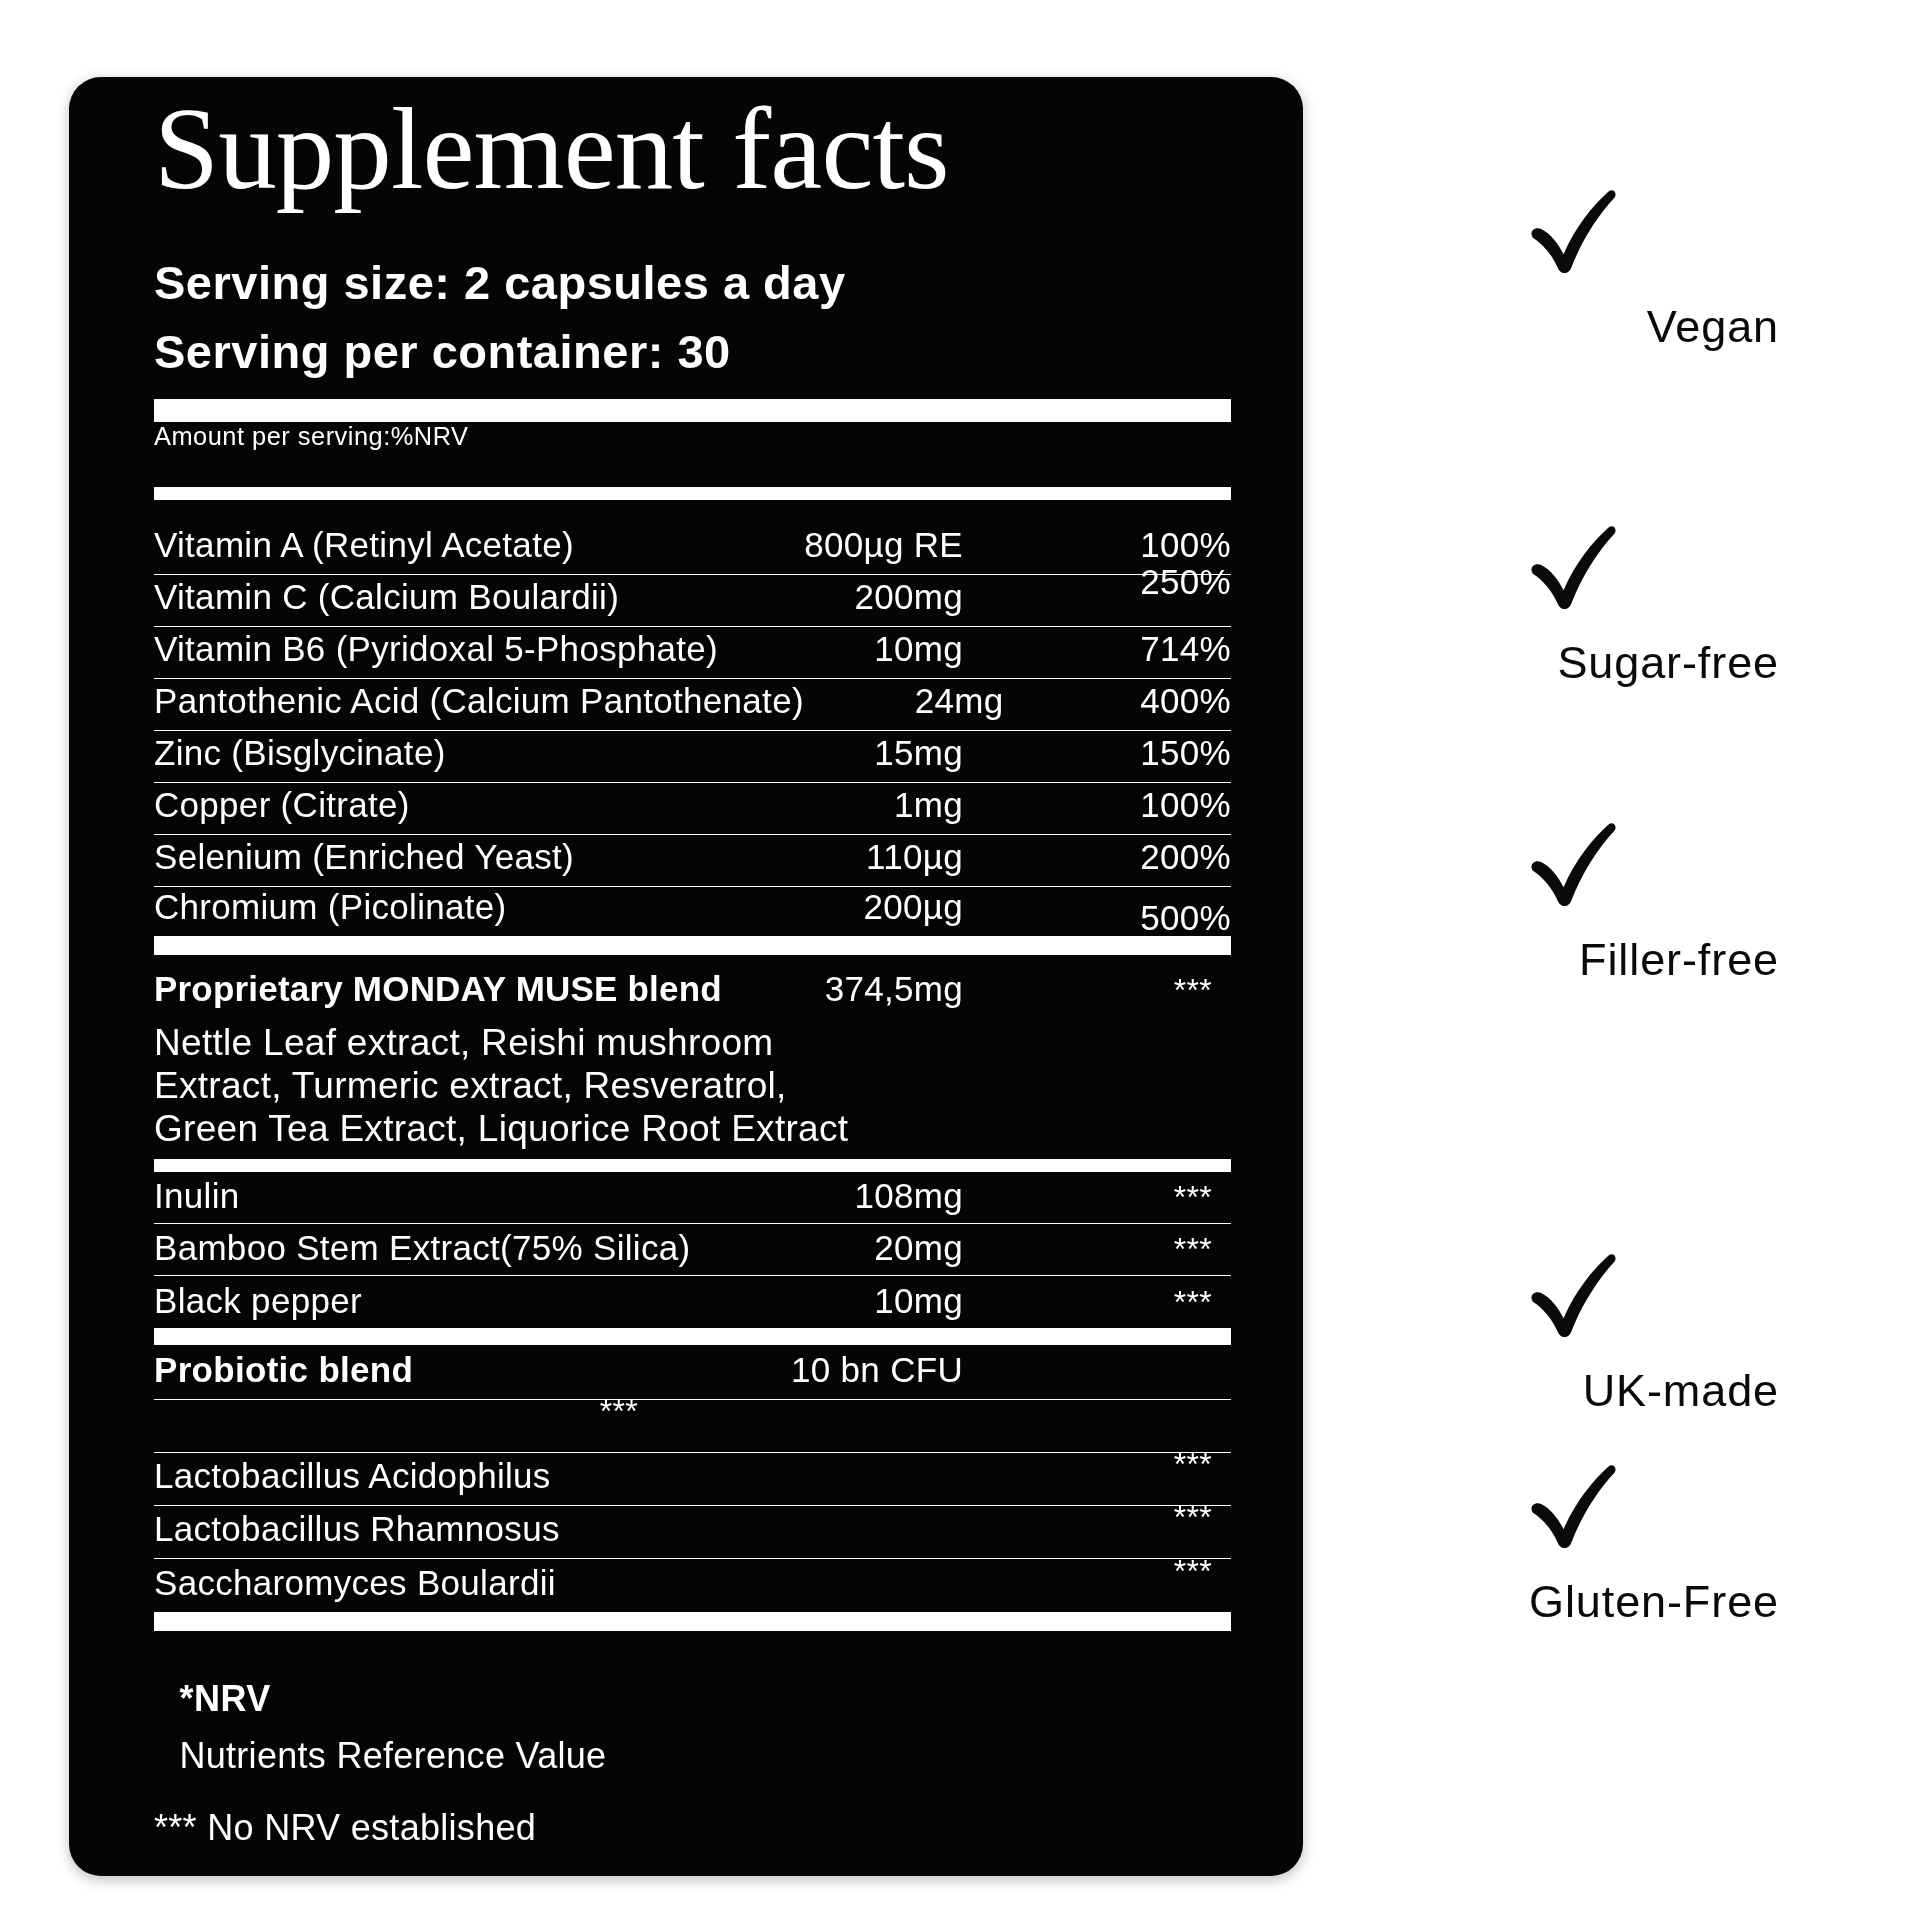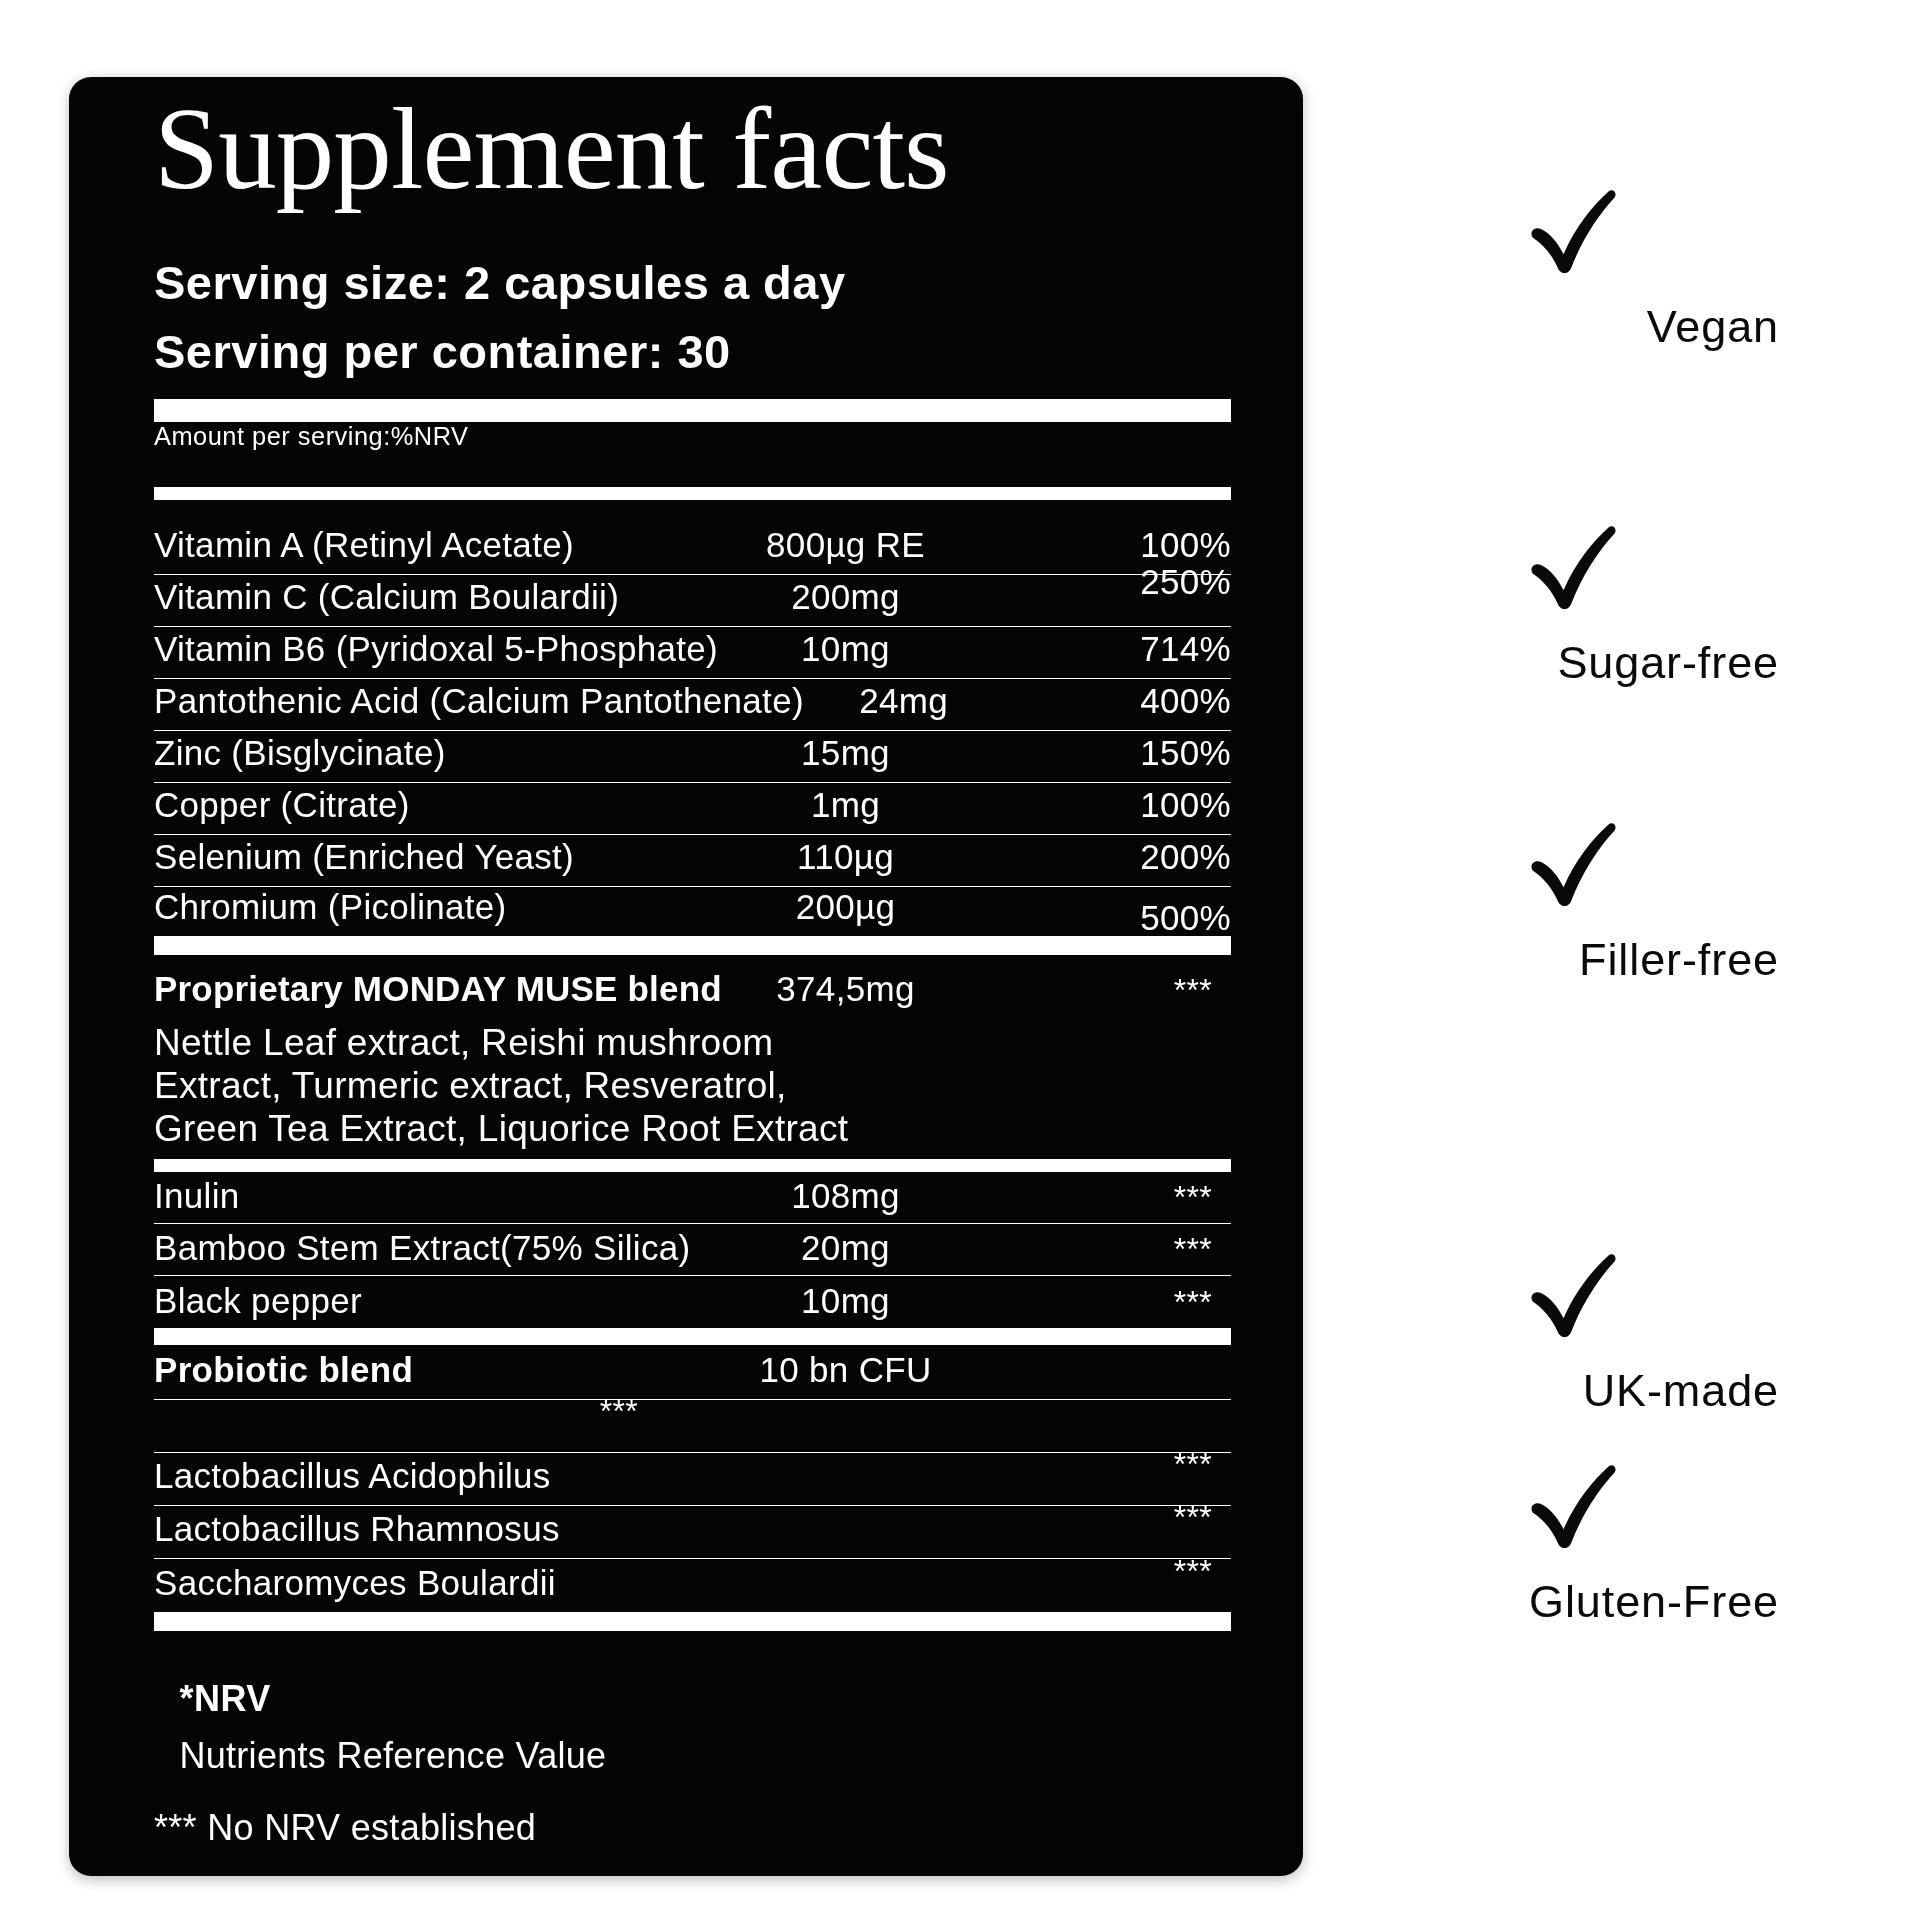--- a/index.html
+++ b/index.html
@@ -11,21 +11,21 @@
     --serif:"Liberation Serif","DejaVu Serif",serif;
   }
   *{margin:0;padding:0;box-sizing:border-box}
   html,body{width:1928px;height:1928px;background:var(--bg);overflow:hidden}
   body{font-family:var(--sans);position:relative}
 
   
   .panel{
     position:absolute;left:69px;top:77px;width:1234px;height:1799px;
     background:var(--panel-bg);color:var(--panel-text);
-    border-radius:22px;
+    border-radius:32px;
     padding:0 72px 0 85px;
     box-shadow:0 3.8px 13px rgba(0,0,0,.25);
   }
   .title{
     font-family:var(--serif);
     font-size:117px;line-height:1;letter-spacing:-0.9px;
     margin-top:13px;font-weight:400;
   }
   .serving{margin-top:41px;font-size:47px;line-height:69px;font-weight:700;letter-spacing:0.5px}
 
@@ -35,21 +35,21 @@
   .bar-3{height:19px}
   .bar-4{height:13px}
   .bar-5{height:17px}
   .bar-6{height:19px}
 
   .header-row{height:65px;display:flex;align-items:flex-start;padding-bottom:15px;font-size:25.4px;letter-spacing:0.5px}
   .header-row .nrv{padding-right:23.5px}
 
   .row{display:flex;align-items:flex-end;font-size:35px;font-weight:300;letter-spacing:0.3px}
   .row .name{flex:1 1 auto;white-space:nowrap}
-  .row .amount{width:235px;text-align:center;white-space:nowrap}
+  .row .amount{width:235px;text-align:right;white-space:nowrap}
   .row .nrv{width:268px;text-align:right;white-space:nowrap}
   .nrv-stars{padding-right:19px;font-size:32px}
 
   .vitamins .row{height:52px;padding-bottom:8.5px;border-bottom:1.9px solid var(--panel-text)}
   .vitamins .row:first-child{height:75px}
   .vitamins .row:last-child{border-bottom:none;height:49px}
   .vitamins .row:nth-child(2) .nrv{transform:translateY(-15px)}
   .vitamins .row:nth-child(8) .nrv{transform:translateY(11.3px)}
 
   .blend-header{height:66px;padding-bottom:11.3px}

